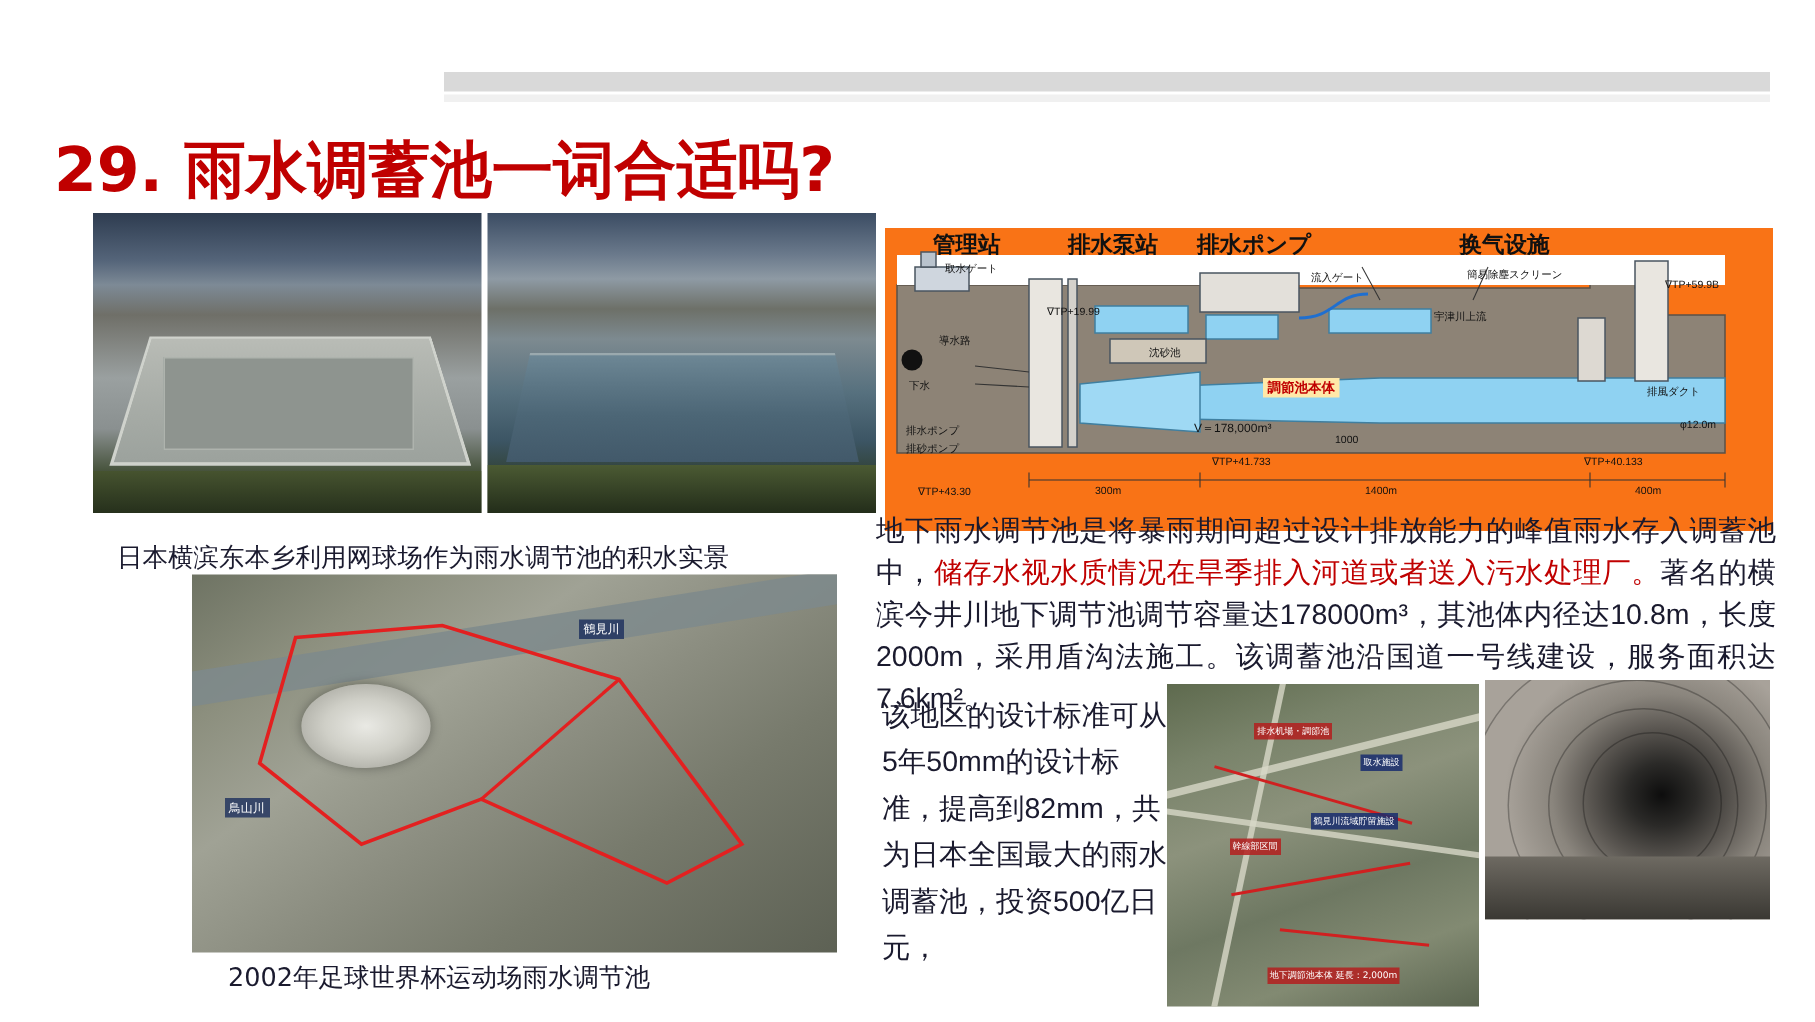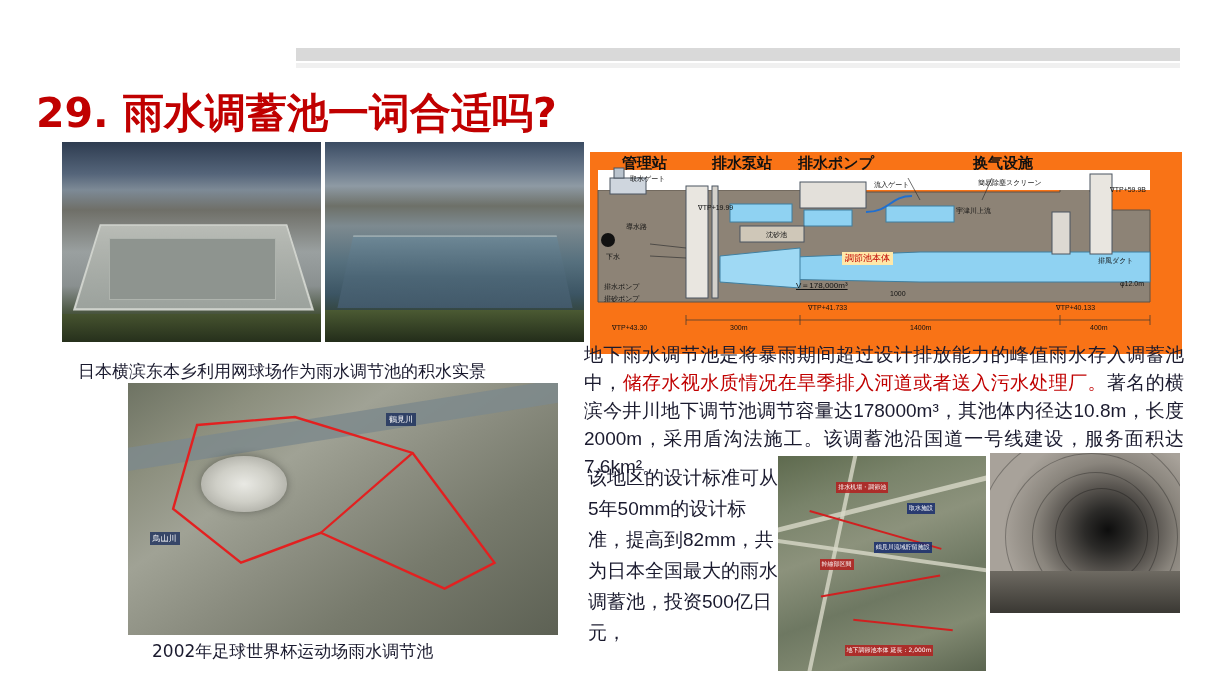--- a/index.html
+++ b/index.html
@@ -331,25 +331,25 @@
 
     <div style="position:absolute;left:40px;top:22px;font-size:7px;color:#111;">取水ゲート</div>
     <div style="position:absolute;left:284px;top:28px;font-size:7px;color:#111;">流入ゲート</div>
     <div style="position:absolute;left:388px;top:26px;font-size:7px;color:#111;">簡易除塵スクリーン</div>
     <div style="position:absolute;left:520px;top:34px;font-size:7px;color:#111;">∇TP+59.9B</div>
     <div style="position:absolute;left:108px;top:52px;font-size:7px;color:#111;">∇TP+19.99</div>
     <div style="position:absolute;left:36px;top:70px;font-size:7px;color:#111;">導水路</div>
     <div style="position:absolute;left:366px;top:54px;font-size:7px;color:#111;">宇津川上流</div>
     <div style="position:absolute;left:176px;top:78px;font-size:7px;color:#111;">沈砂池</div>
     <div style="position:absolute;left:508px;top:104px;font-size:7px;color:#111;">排風ダクト</div>
-    <div style="position:absolute;left:252px;top:100px;font-size:9px;font-weight:normal;color:#c00000;background:#ffe8a8;padding:0 3px;">調節池本体</div>
+    <div style="position:absolute;left:252px;top:100px;font-size:9px;font-weight:bold;color:#c00000;background:#ffe8a8;padding:0 3px;">調節池本体</div>
     <div style="position:absolute;left:14px;top:130px;font-size:7px;color:#111;">排水ポンプ</div>
     <div style="position:absolute;left:14px;top:142px;font-size:7px;color:#111;">排砂ポンプ</div>
     <div style="position:absolute;left:530px;top:128px;font-size:7px;color:#111;">φ12.0m</div>
-    <div style="position:absolute;left:206px;top:128px;font-size:8px;color:#111;text-decoration:underline;">V＝178,000m³</div>
+    <div style="position:absolute;left:206px;top:128px;font-size:8px;color:#111;">V＝178,000m³</div>
     <div style="position:absolute;left:300px;top:138px;font-size:7px;color:#111;">1000</div>
     <div style="position:absolute;left:16px;top:100px;font-size:7px;color:#111;">下水</div>
     <div style="position:absolute;left:218px;top:152px;font-size:7px;color:#111;">∇TP+41.733</div>
     <div style="position:absolute;left:466px;top:152px;font-size:7px;color:#111;">∇TP+40.133</div>
     <div style="position:absolute;left:22px;top:172px;font-size:7px;color:#111;">∇TP+43.30</div>
     <div style="position:absolute;left:140px;top:172px;font-size:7px;color:#111;">300m</div>
     <div style="position:absolute;left:320px;top:172px;font-size:7px;color:#111;">1400m</div>
     <div style="position:absolute;left:500px;top:172px;font-size:7px;color:#111;">400m</div>
   </div>
 

